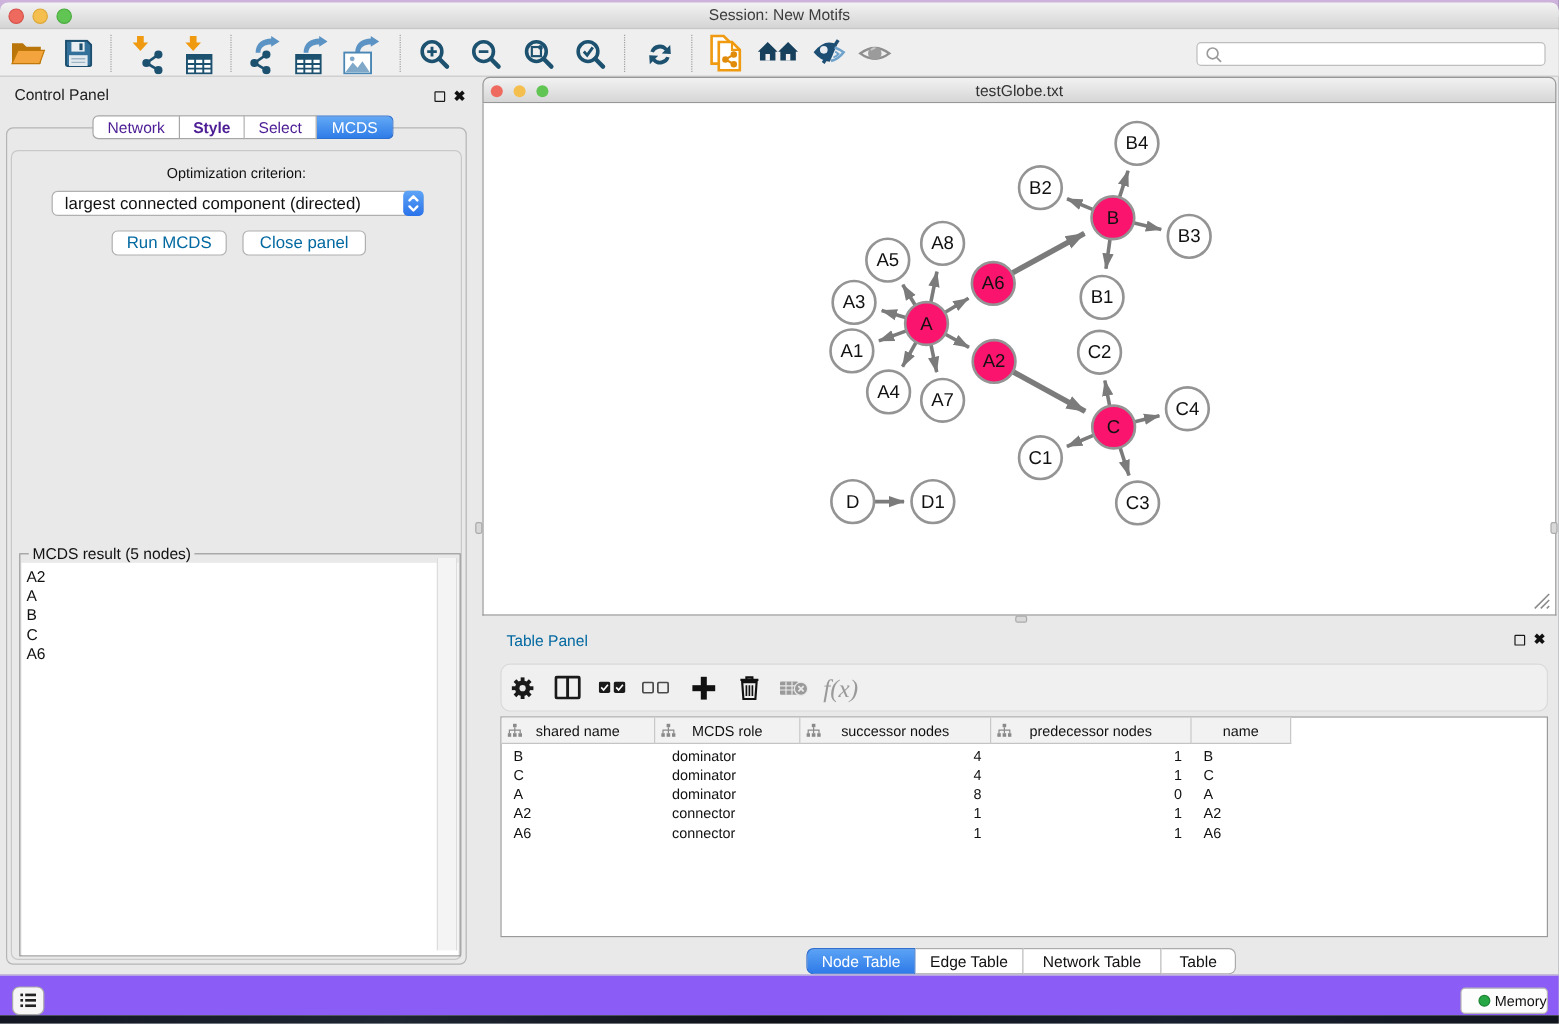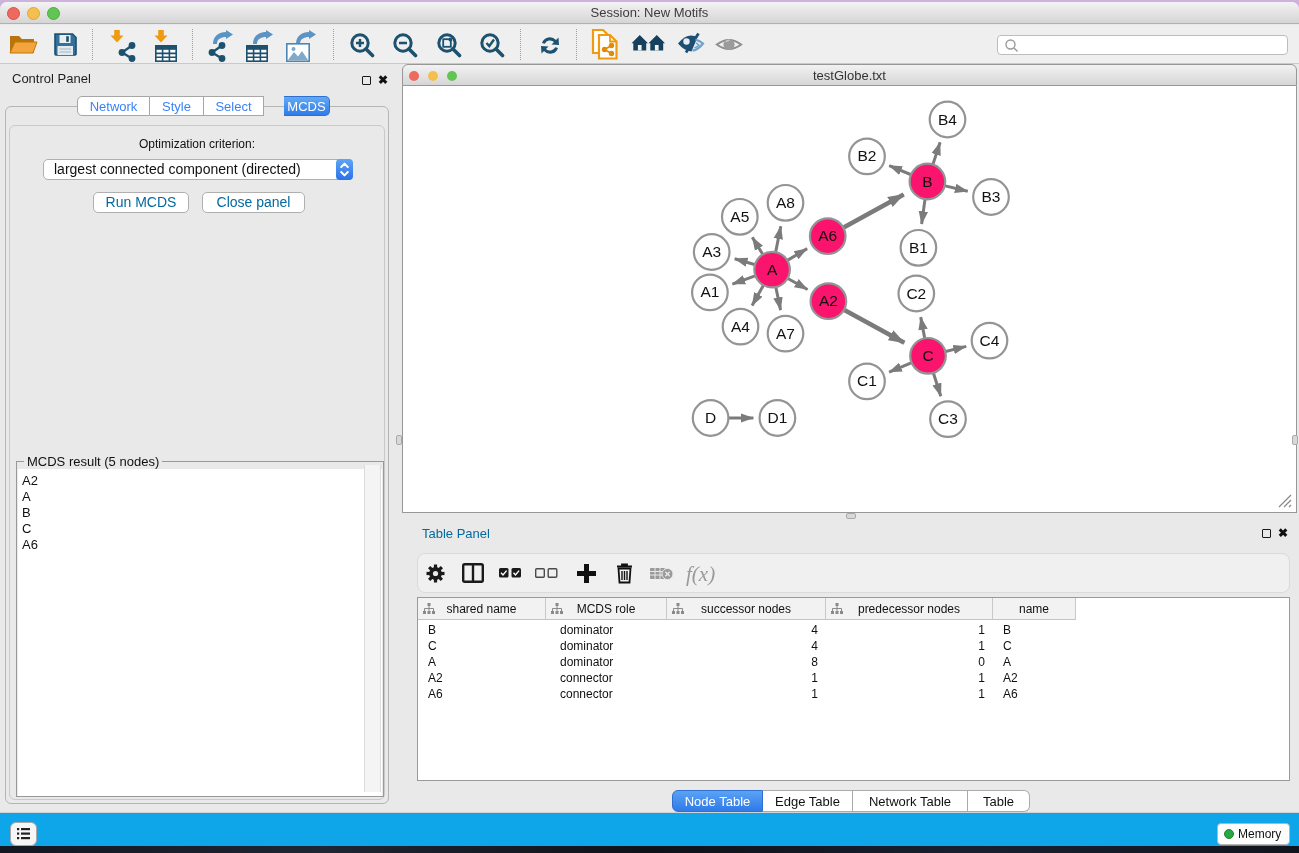--- a/index.html
+++ b/index.html
@@ -12,21 +12,21 @@
 .title { position:absolute; top:0; width:100%; text-align:center; font-size:13px; color:#3c3c3c; line-height:22px; }
 .toolbar { position:absolute; top:23px; left:0; width:1299px; height:39px; background:#efefef; border-bottom:1px solid #c9c9c9; }
 .tsep { position:absolute; top:4px; height:31px; width:0; border-left:1px dotted #9f9f9f; }
 .ticon { position:absolute; }
 .searchbox { position:absolute; left:997px; top:10px; width:291px; height:20px; background:#fff; border:1px solid #bdbdbd; border-radius:4px; }
 
 .cp-title { position:absolute; left:12px; top:69px; font-size:13px; color:#1e1e1e; }
 .panel-outer { position:absolute; left:5px; top:104px; width:384px; height:698px; border:1px solid #b5b5b5; border-radius:6px; }
 .panel-inner { position:absolute; left:9px; top:123px; width:376px; height:675px; border:1px solid #c9c9c9; border-radius:6px; }
 .tabs { position:absolute; top:94px; left:77px; height:20px; display:flex; }
-.tab { height:20px; line-height:19px; font-size:13px; text-align:center; background:#fff; border:1px solid #a6a6a6; border-left:none; color:#3b82f6; padding:0 0; }
+.tab { height:20px; line-height:19px; font-size:13px; text-align:center; background:#fff; border:1px solid #a6a6a6; border-left:none; color:#4c1d95; padding:0 0; }
 .tab.first { border-left:1px solid #a6a6a6; border-radius:5px 0 0 5px; }
 .tab.last { border-radius:0 5px 5px 0; }
 .tab.sel { background:linear-gradient(#62a9f5,#2f7ce8); color:#fff; border-color:#2f6fd0; }
 .optlabel { position:absolute; left:0; top:135px; width:394px; text-align:center; font-size:12px; color:#111; }
 .dropdown { position:absolute; left:43px; top:157px; width:310px; height:21px; background:#fff; border:1px solid #b0b0b0; border-radius:5px; font-size:14px; color:#111; line-height:19px; padding-left:10px; }
 .dd-btn { position:absolute; right:-1px; top:-1px; width:17px; height:21px; background:linear-gradient(#5ea5f7,#2a72ea); border-radius:4px; }
 .btn { position:absolute; height:21px; background:#fff; border:1px solid #b0b0b0; border-radius:5px; font-size:14px; color:#0369a1; text-align:center; line-height:19px; }
 .fieldset { position:absolute; left:16px; top:459px; width:368px; height:336px; border:1px solid #999; }
 .fs-legend { position:absolute; left:7px; top:-8px; background:#e9e9e9; font-size:13px; color:#111; padding:0 3px; }
 .fs-list { position:absolute; left:1px; top:7px; width:364px; height:327px; background:#fff; font-size:13px; color:#111; padding-top:4px; }
@@ -43,21 +43,21 @@
 .thead { position:absolute; left:0; top:0; height:22px; background:#f2f2f2; border-bottom:1px solid #c4c4c4; }
 .thcell { position:absolute; top:0; height:22px; font-size:12px; color:#111; text-align:center; line-height:22px; border-right:1px solid #c8c8c8; }
 .trow { position:absolute; font-size:12px; color:#111; height:16px; line-height:16px; }
 .num { text-align:right; }
 .btabs { position:absolute; top:788px; left:672px; height:22px; display:flex; }
 .btab { height:22px; line-height:21px; font-size:13px; text-align:center; background:#fff; border:1px solid #ababab; border-left:none; color:#111; }
 .btab.first { border-left:1px solid #ababab; border-radius:6px 0 0 6px; }
 .btab.last { border-radius:0 6px 6px 0; }
 .btab.sel { background:linear-gradient(#5ba3f5,#2e7ae8); color:#fff; border-color:#2f6fd0; }
 
-.statusbar { position:absolute; left:0; top:810px; width:1299px; height:34px; background:#0ea5e9; border-top:1px solid #d2d2d2; }
+.statusbar { position:absolute; left:0; top:810px; width:1299px; height:34px; background:#8b5cf6; border-top:1px solid #d2d2d2;text-align:right; }
 .listbtn { position:absolute; left:10px; top:9px; width:27px; height:24px; border:1px solid #a9a9a9; border-radius:6px; background:#f6f6f6; }
 .membtn { position:absolute; right:9px; top:10px; width:73px; height:22px; border:1px solid #b5b5b5; border-radius:4px; background:#fdfdfd; font-size:12px; color:#111; line-height:20px; }
 .float-ic { position:absolute; width:9px; height:9px; border:1.5px solid #1a1a1a; border-radius:1px; }
 .close-ic { position:absolute; font-size:12px; font-weight:bold; color:#111; line-height:11px; }
 </style>
 </head>
 <body>
 <div class="lav"></div>
 <div class="app">
 
@@ -222,23 +222,23 @@
       </div>
   </div>
 
   <div class="cp-title">Control Panel</div>
   <div class="float-ic" style="left:362px;top:74px;"></div>
   <div class="close-ic" style="left:378px;top:73px;">✖</div>
   <div class="panel-outer"></div>
   <div class="panel-inner"></div>
   <div class="tabs">
     <div class="tab first" style="width:73px;">Network</div>
-    <div class="tab" style="width:54px;">Style</div>
+    <div class="tab" style="width:54px;font-weight:bold;">Style</div>
     <div class="tab" style="width:60px;">Select</div>
-    <div class="tab last sel" style="width:46px;margin-left:20px;">MCDS</div>
+    <div class="tab last sel" style="width:64px;">MCDS</div>
   </div>
   <div class="optlabel">Optimization criterion:</div>
   <div class="dropdown">largest connected component (directed)
     <div class="dd-btn"><svg width="17" height="21">
           <path d="M5.2,8 L8.5,4.6 L11.8,8" stroke="#fff" stroke-width="2" fill="none" stroke-linecap="round" stroke-linejoin="round"></path>
           <path d="M5.2,13 L8.5,16.4 L11.8,13" stroke="#fff" stroke-width="2" fill="none" stroke-linecap="round" stroke-linejoin="round"></path>
         </svg></div>
   </div>
   <div class="btn" style="left:93px;top:190px;width:96px;">Run MCDS</div>
   <div class="btn" style="left:202px;top:190px;width:103px;">Close panel</div>

